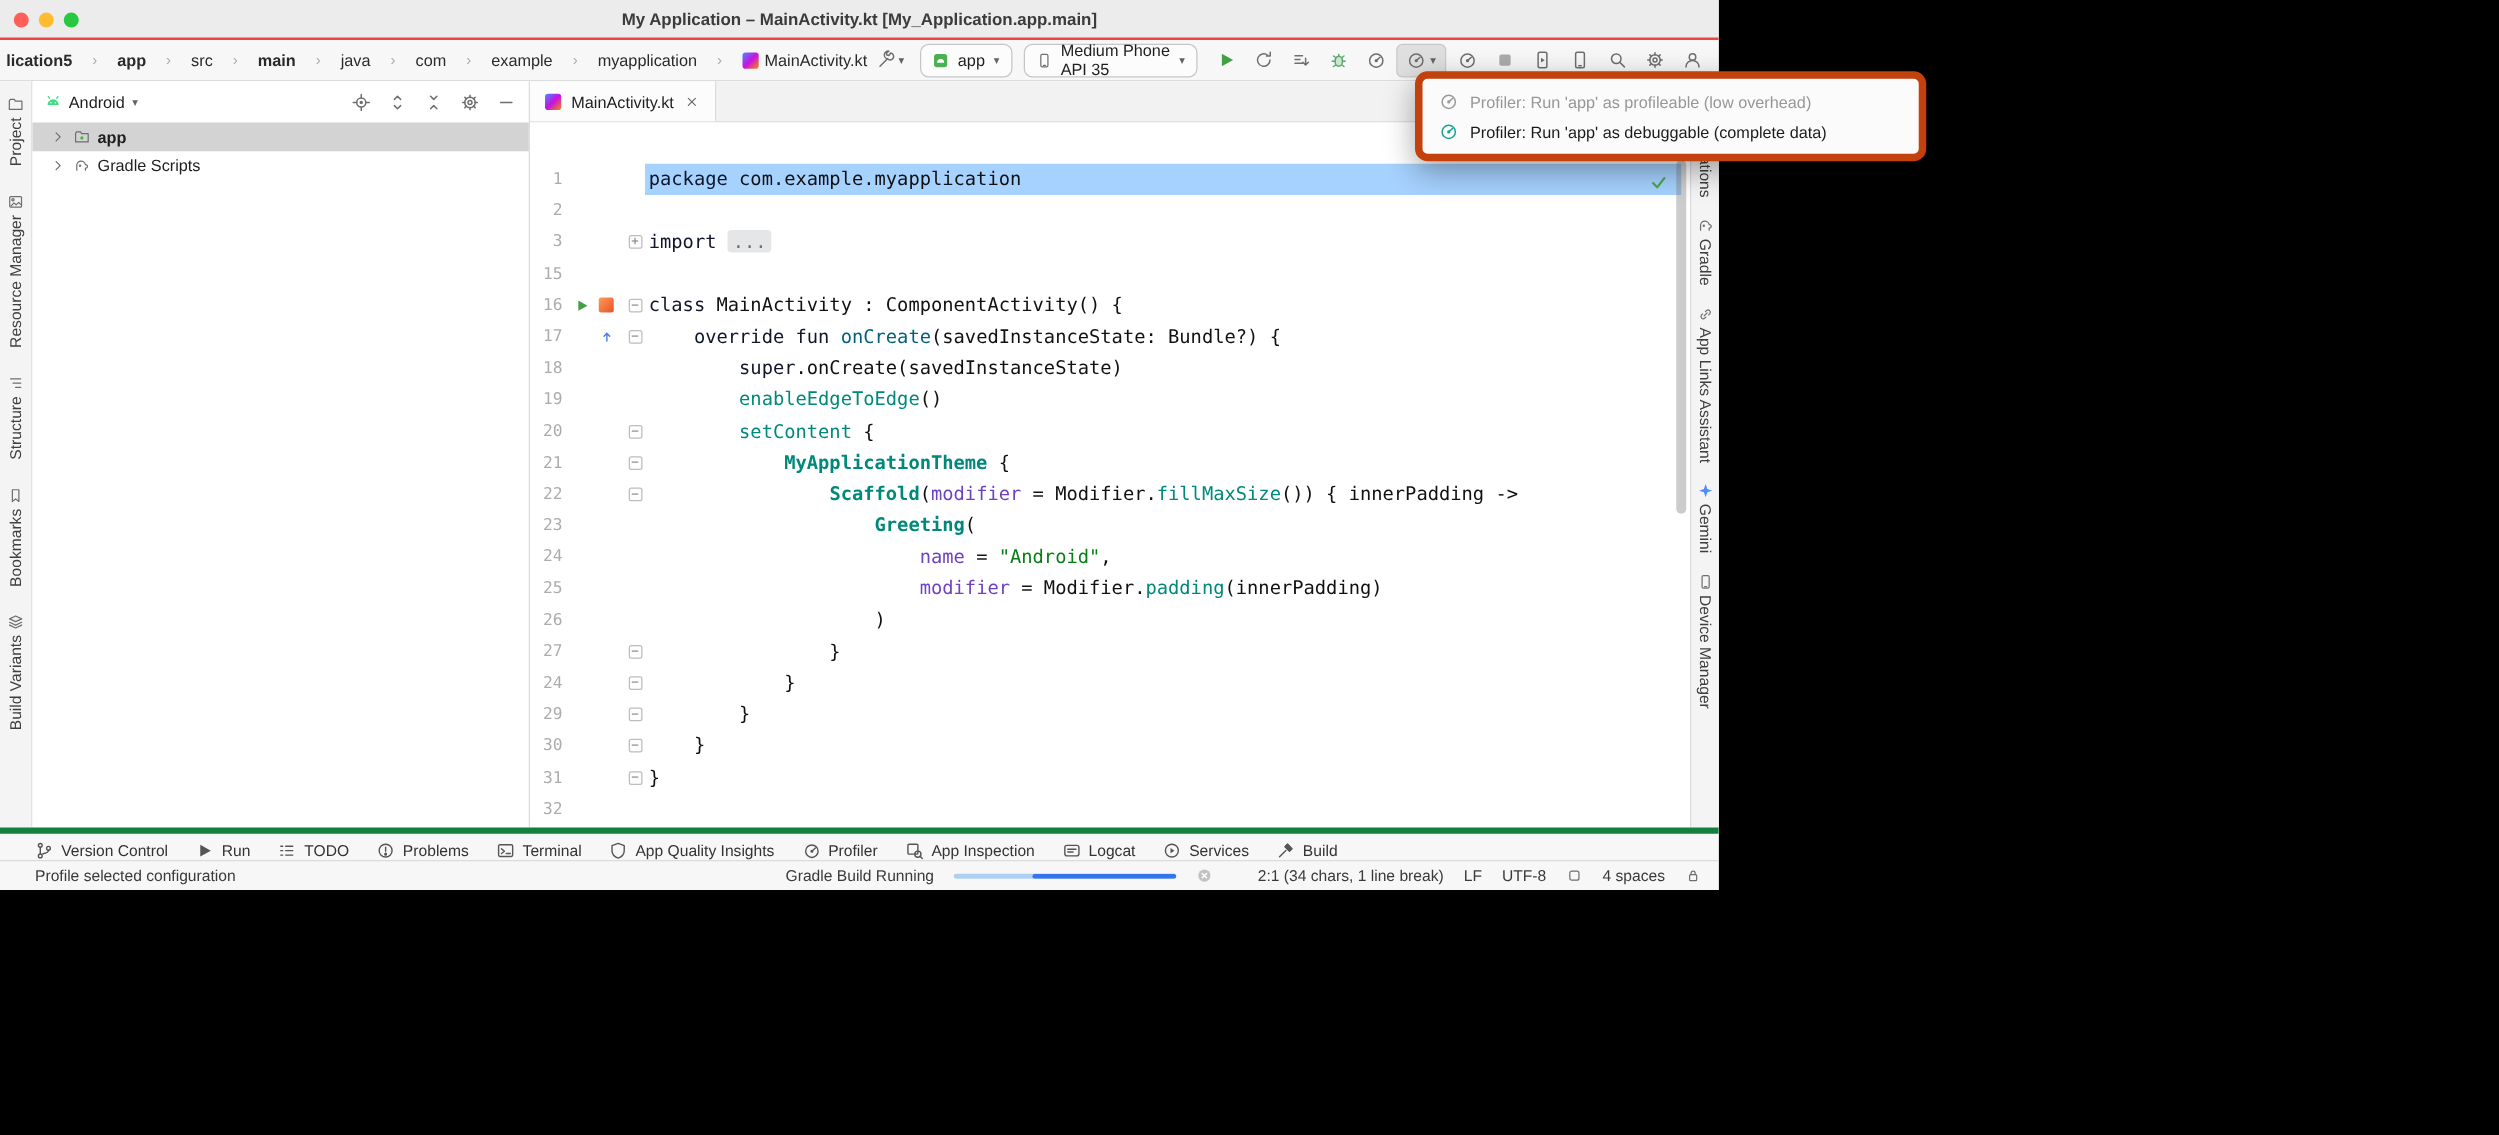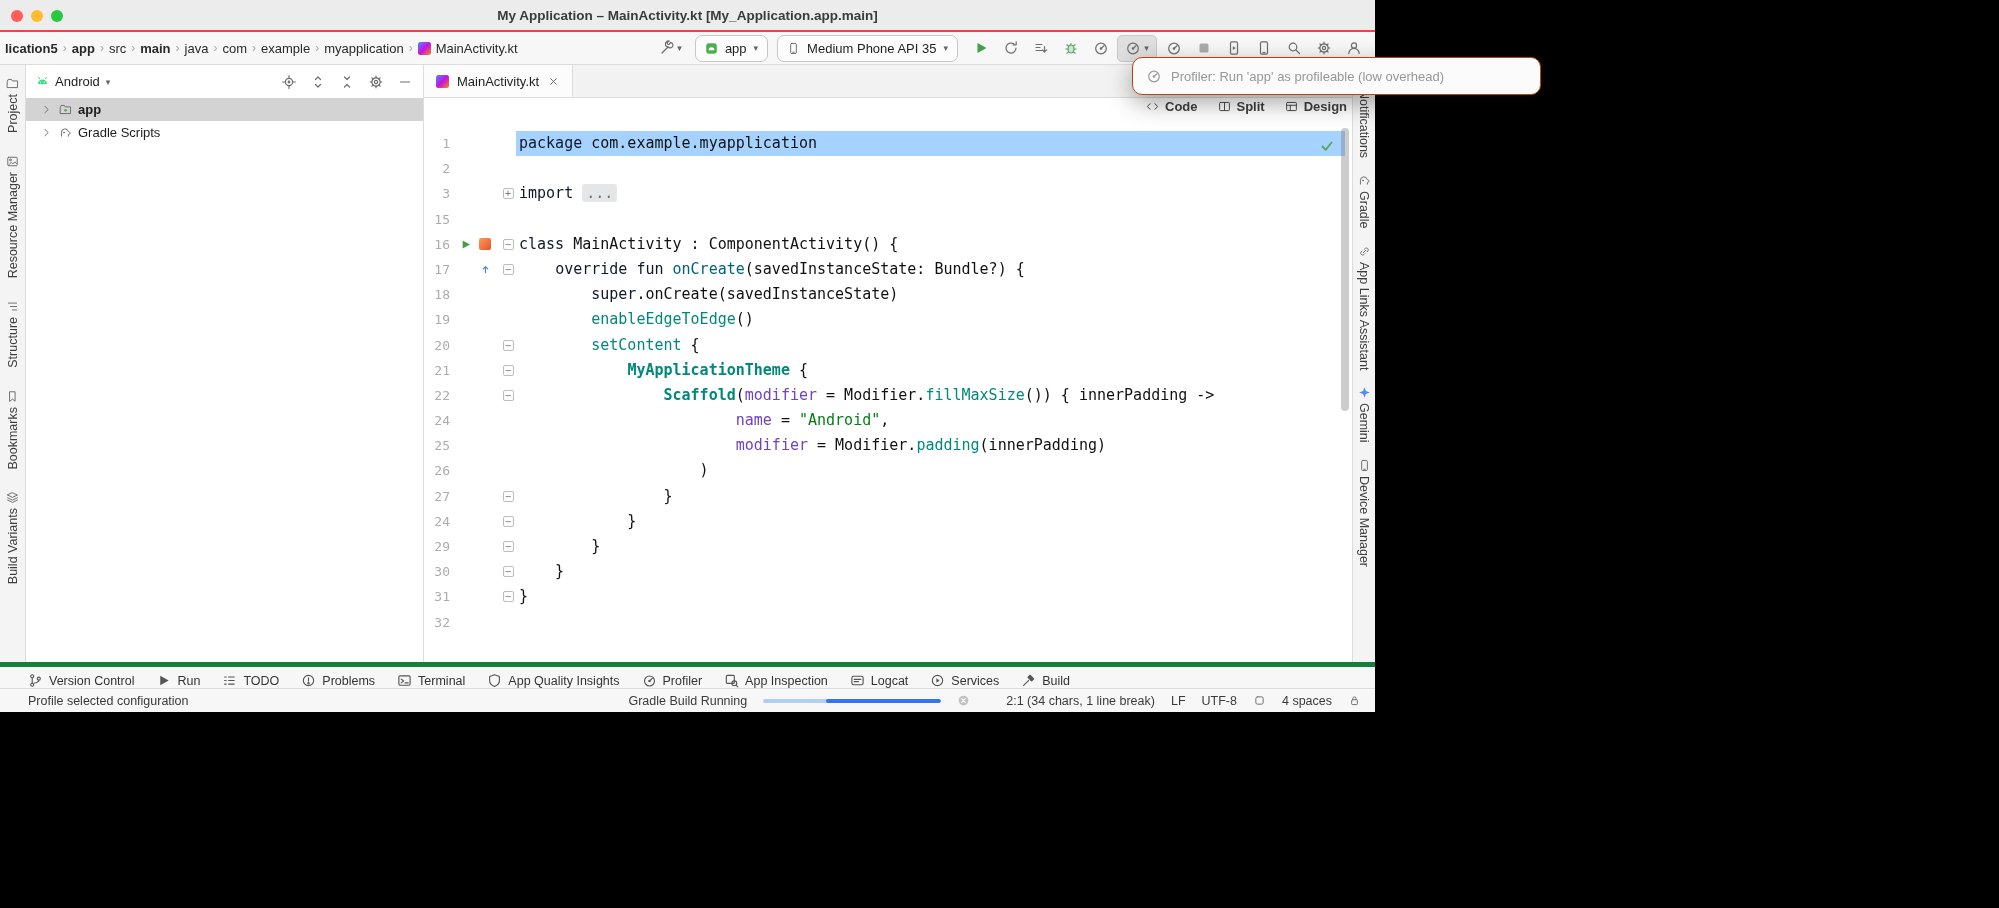--- a/index.html
+++ b/index.html
@@ -4,21 +4,21 @@
 <style>
 *{margin:0;padding:0;box-sizing:border-box}
 html,body{background:#000}
 .canvas{position:relative;width:1999px;height:908px;background:#000;overflow:hidden;font-family:"Liberation Sans",sans-serif}
 .window{position:absolute;left:0;top:0;width:1375px;height:712px;background:#FFF;overflow:hidden}
 .titlebar{position:absolute;top:0;left:0;right:0;height:32px;background:#ECECEC;border-bottom:2px solid #ef4444;display:flex;align-items:center;justify-content:center}
 .lights{position:absolute;left:11px;top:10px;display:flex;gap:8px}
 .light{width:12px;height:12px;border-radius:50%}
 .title{font-size:13.5px;font-weight:700;color:#3B3B3B}
 .toolbar{position:absolute;top:32px;left:0;right:0;height:33px;background:#F7F7F7;border-bottom:1px solid #DCDCDC;display:flex;align-items:center;padding:0 8px 0 2px}
-.crumbs{display:flex;align-items:center;gap:1px;font-size:13px;color:#2A2A2A;white-space:nowrap}
+.crumbs{display:flex;align-items:center;gap:12px;font-size:13px;color:#2A2A2A;white-space:nowrap}
 .crumb{padding:1px 3px;border-radius:4px;display:flex;align-items:center;gap:5px}
 .crumb.b{font-weight:700}
 .csep{color:#ABABAB;font-size:12px;margin:0 1px}
 .tb-right{margin-left:auto;display:flex;align-items:center;gap:9px}
 .tb-btn{display:flex;align-items:center;gap:2px;padding:3px 4px;border-radius:5px}
 .combo{display:flex;align-items:center;gap:7px;height:27px;padding:0 9px;border:1px solid #C6C6C6;border-radius:7px;background:#FCFCFC;font-size:13px;color:#1E1E1E}
 .chev{font-size:9px;color:#636363}
 .acts{display:flex;align-items:center;gap:3px}
 .act{width:27px;height:27px;display:flex;align-items:center;justify-content:center;border-radius:5px}
 .act.sel{background:#DFDFDF;border:1px solid #C9C9C9;width:40px;gap:3px}
@@ -63,21 +63,21 @@
 .kicon{width:13px;height:13px;border-radius:2.5px;background:linear-gradient(135deg,#4B8BFF 0%,#C711E1 50%,#F88909 100%);display:inline-block}
 .scrollthumb{position:absolute;right:3px;top:30px;width:8px;height:283px;background:rgba(120,120,120,.38);border-radius:4px}
 .inspcheck{position:absolute;top:40px;right:17px;width:16px;height:16px}
 .bottombar{position:absolute;left:0;right:0;bottom:24px;height:26px;background:#F7F7F7;border-top:5px solid #15803d;display:flex;align-items:flex-end;gap:22px;padding-left:28px}
 .bb{display:flex;align-items:center;gap:6px;font-size:12.5px;color:#333}
 .bb .ico{width:15px;height:15px;color:#555}
 .statusbar{position:absolute;left:0;right:0;bottom:0;height:24px;background:#F7F7F7;border-top:1px solid #DCDCDC;display:flex;align-items:center;padding:0 14px 0 28px;font-size:12.5px;color:#3A3A3A;gap:16px}
 .sb-spacer{flex:1}
 .progress{width:178px;height:4px;border-radius:2px;background:#AFCFF3;position:relative;overflow:hidden;flex:none}
 .progress .fill{position:absolute;top:0;bottom:0;left:35%;right:0;background:#3574F0;border-radius:2px}
-.popup{position:absolute;left:1132px;top:57px;width:409px;background:#FBFBFB;border:1px solid #c2410c;border-radius:10px;box-shadow:0 8px 24px rgba(0,0,0,.35);padding:6px 0;z-index:50}
+.popup{position:absolute;left:1132px;top:57px;width:409px;background:#FBFBFB;border:6px solid #c2410c;border-radius:10px;box-shadow:0 8px 24px rgba(0,0,0,.35);padding:6px 0;z-index:50}
 .prow{height:24px;display:flex;align-items:center;gap:9px;padding:0 13px;font-size:13px;color:#1B1B1B}
 .prow.dis{color:#979797}
 .mode{position:absolute;left:1146px;top:99px;display:flex;align-items:center;gap:20px;z-index:5}
 .mitem{display:flex;align-items:center;gap:6px;font-size:13px;font-weight:700;color:#3F3F3F}
 </style>
 </head>
 <body>
 
 <div class="canvas">
   <div class="window">
@@ -560,20 +560,26 @@
                 </span>
                 <span class="code"><span class="tk-p">            </span><span class="tk-callb">MyApplicationTheme</span><span class="tk-p"> {</span></span>
               </div>
               <div class="cl">
                 <span class="num">22</span>
                 <span class="gut"></span>
                 <span class="foldc">
                   <span class="fm">−</span>
                 </span>
                 <span class="code"><span class="tk-p">                </span><span class="tk-callb">Scaffold</span><span class="tk-p">(</span><span class="tk-na">modifier</span><span class="tk-p"> = Modifier.</span><span class="tk-calli">fillMaxSize</span><span class="tk-p">()) { innerPadding -&gt;</span></span>
+              </div>
+              <div class="cl">
+                <span class="num">23</span>
+                <span class="gut"></span>
+                <span class="foldc"></span>
+                <span class="code"><span class="tk-p">                    </span><span class="tk-callb">Greeting</span><span class="tk-p">(</span></span>
               </div>
               <div class="cl">
                 <span class="num">24</span>
                 <span class="gut"></span>
                 <span class="foldc"></span>
                 <span class="code"><span class="tk-p">                        </span><span class="tk-na">name</span><span class="tk-p"> = </span><span class="tk-str">"Android"</span><span class="tk-p">,</span></span>
               </div>
               <div class="cl">
                 <span class="num">25</span>
                 <span class="gut"></span>
@@ -899,14 +905,26 @@
           <svg viewBox="0 0 16 16">
             <g fill="none" stroke="currentColor" stroke-width="1.2" stroke-linecap="round" stroke-linejoin="round">
               <circle cx="8" cy="8.5" r="5.3"></circle>
               <path d="M8 8.5l3-2.7"></path>
               <circle cx="8" cy="8.5" r=".7" fill="currentColor"></circle>
             </g>
           </svg>
         </span>
         <span>Profiler: Run 'app' as profileable (low overhead)</span>
       </div>
+      <div class="prow">
+        <span class="ico" style="color: rgb(24, 163, 148);">
+          <svg viewBox="0 0 16 16">
+            <g fill="none" stroke="currentColor" stroke-width="1.2" stroke-linecap="round" stroke-linejoin="round">
+              <circle cx="8" cy="8.5" r="5.3"></circle>
+              <path d="M8 8.5l3-2.7"></path>
+              <circle cx="8" cy="8.5" r=".7" fill="currentColor"></circle>
+            </g>
+          </svg>
+        </span>
+        <span>Profiler: Run 'app' as debuggable (complete data)</span>
+      </div>
     </div>
 </div>
 
 </body></html>

